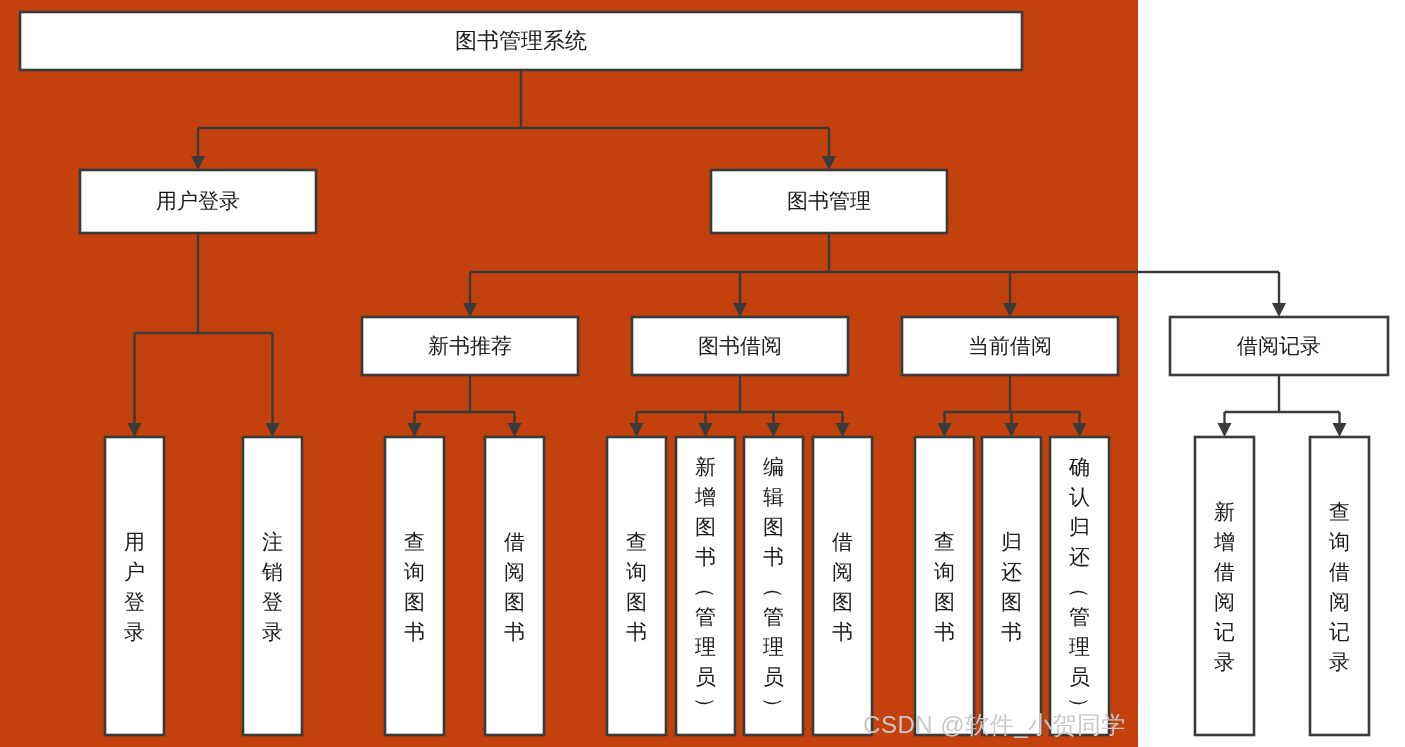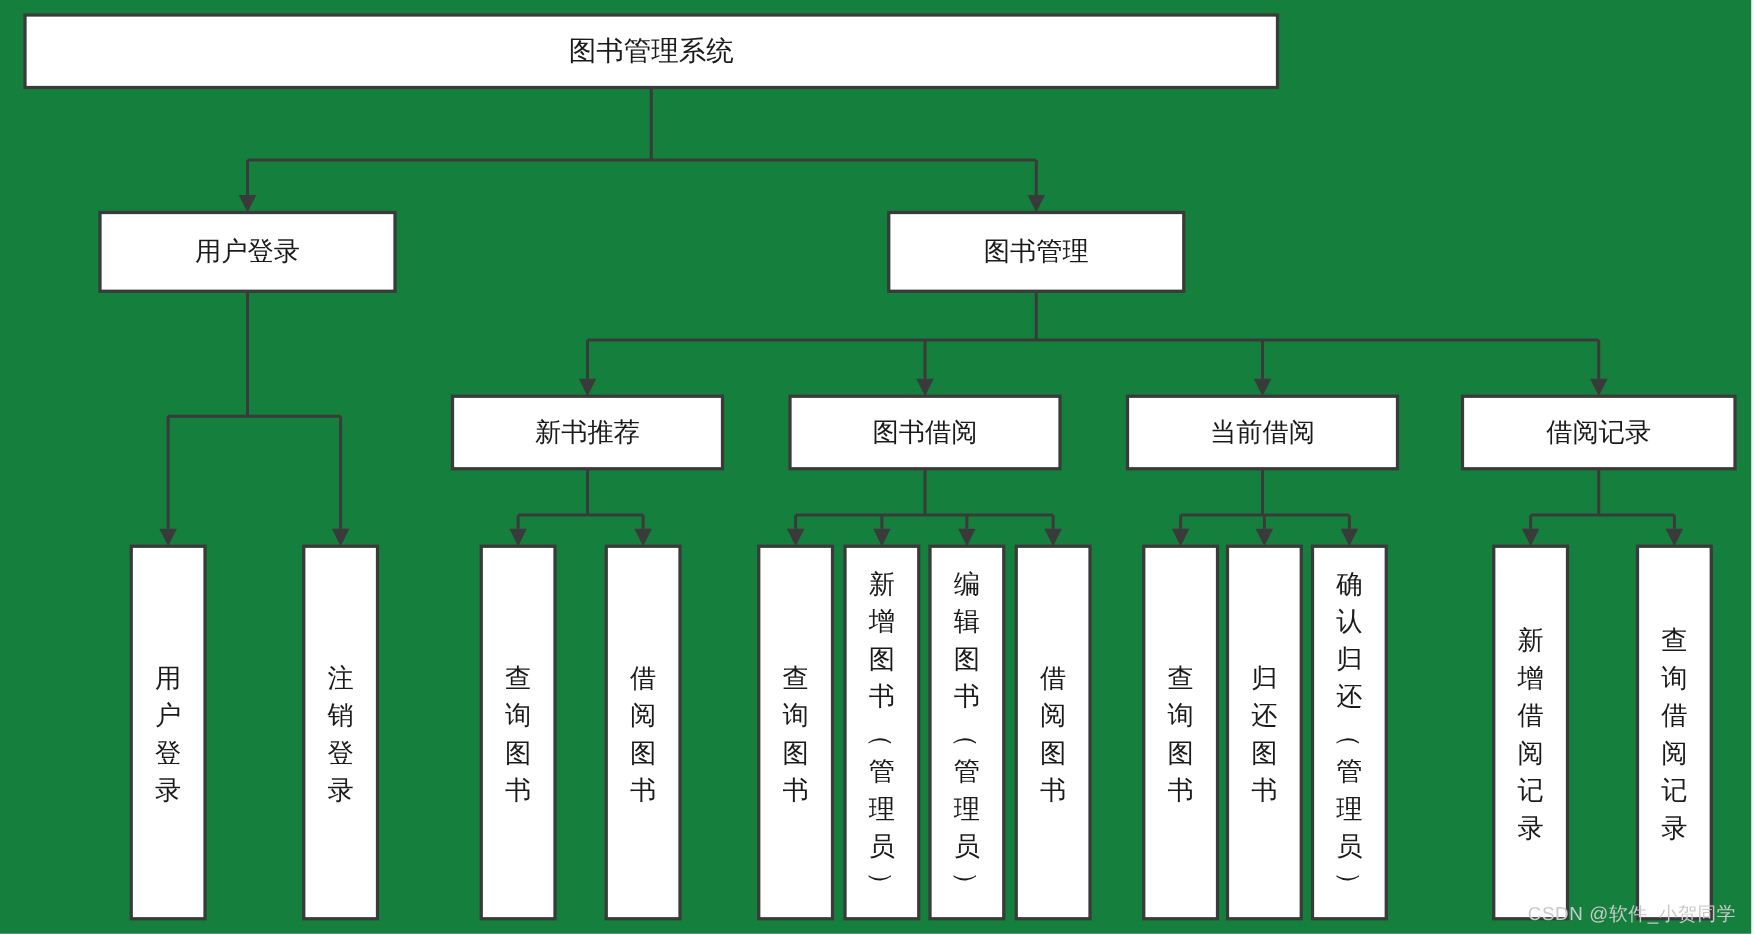--- a/index.html
+++ b/index.html
@@ -8,23 +8,23 @@
     background: #ffffff;
   }
   body {
     width: 1405px;
     height: 747px;
     font-family: "Liberation Sans", "DejaVu Sans", sans-serif;
     overflow: hidden;
   }
   #diagram-root {
     position: relative;
-    width: 1401px;
+    width: 1138px;
     height: 747px;
-    background: #15803d;
+    background: #c2410c;
   }
   svg#flow {
     position: absolute;
     left: 0;
     top: 0;
     width: 1405px;
     height: 747px;
     display: block;
   }
   .node-box {
@@ -60,21 +60,21 @@
     font-family: "Liberation Sans", "DejaVu Sans", sans-serif;
     font-size: 21px;
     fill: #1a1a1a;
     text-anchor: middle;
   }
   .watermark-text {
     position: absolute;
     right: 12px;
     bottom: 6px;
     font-family: "Liberation Sans", "DejaVu Sans", sans-serif;
-    font-size: 15px;
+    font-size: 24px;
     color: #c9c9c9;
     white-space: nowrap;
     letter-spacing: 0.5px;
     user-select: none;
   }
 </style>
 </head>
 <body>
 
 <div id="diagram-root">

